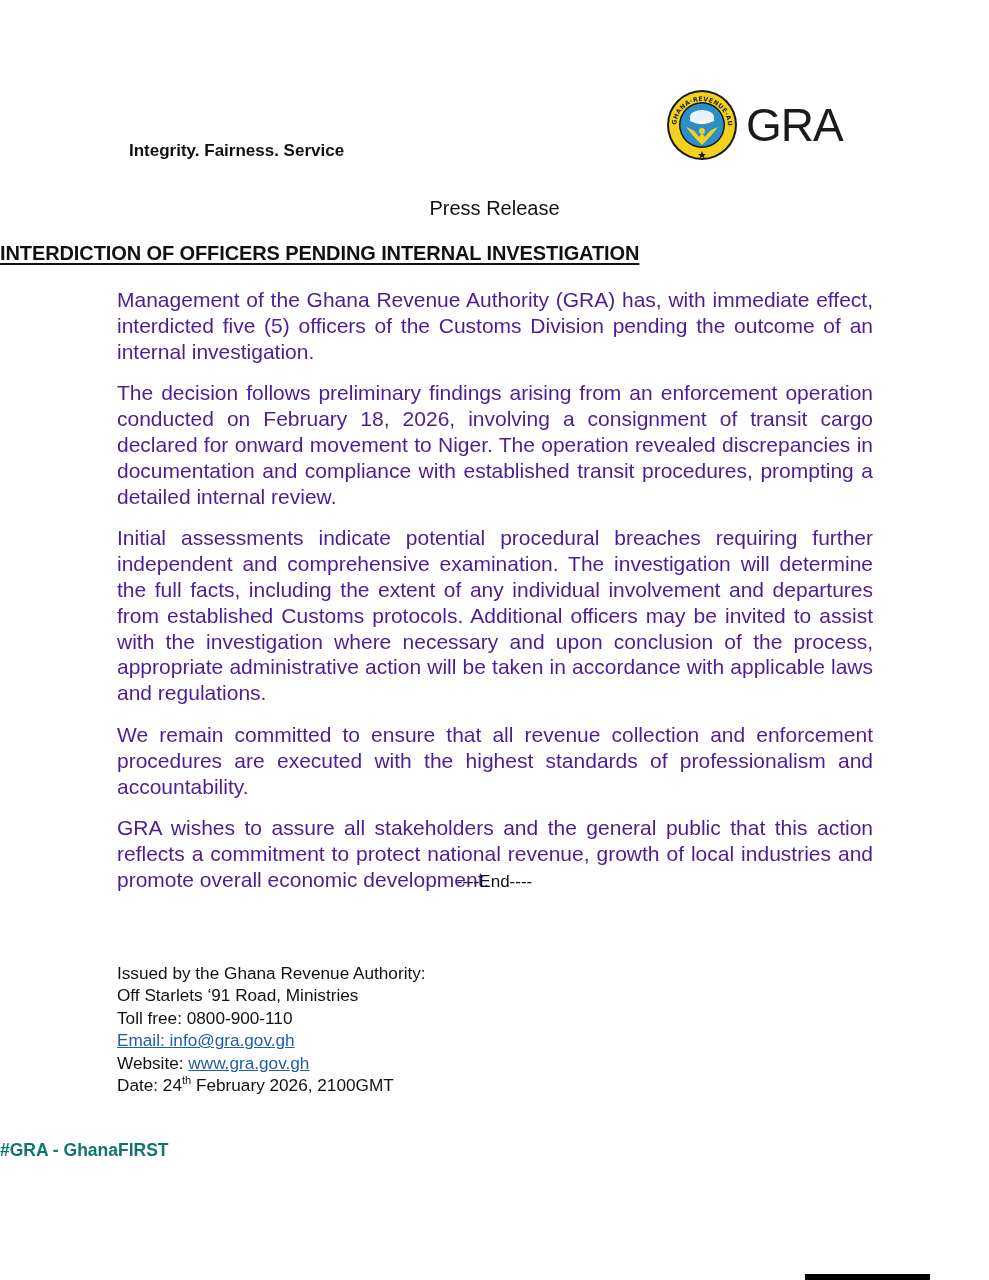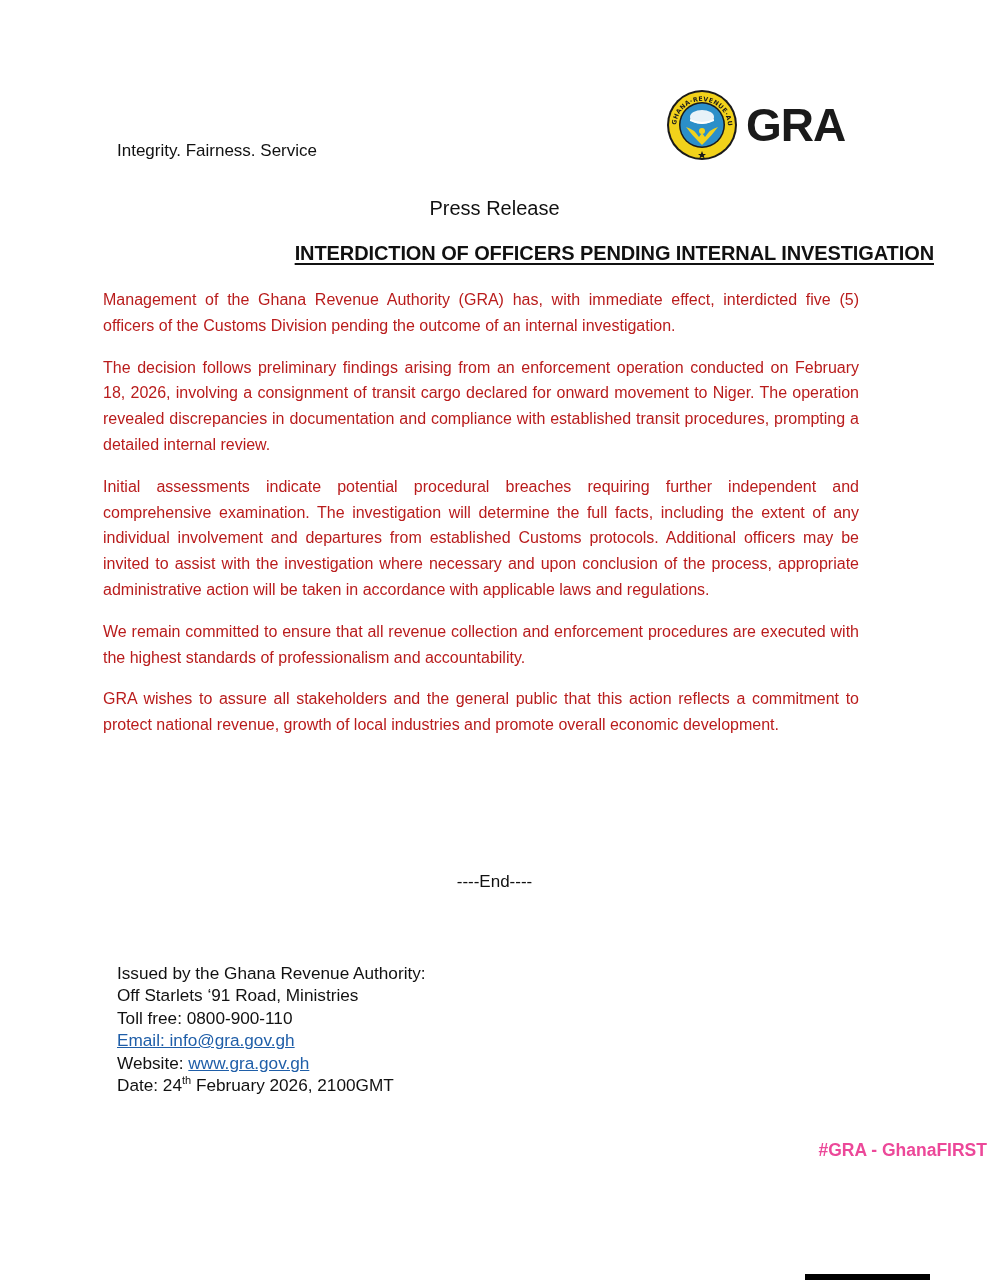--- a/index.html
+++ b/index.html
@@ -15,40 +15,40 @@
       font-family: "Liberation Sans", sans-serif;
       color: #111111;
     }
     .page {
       position: absolute;
       left: 0; top: 0;
       width: 989px; height: 1280px;
     }
     .motto {
       position: absolute;
-      left: 117px;
+      left: 129px;
       top: 141px;
       font-size: 17px;
-      font-weight: normal;
+      font-weight: bold;
       color: #111;
     }
     .logo {
       position: absolute;
       left: 666px;
       top: 89px;
       display: flex;
       align-items: center;
     }
     .logo-seal {
       width: 72px;
       height: 72px;
     }
     .logo-text {
       font-family: "Liberation Sans", sans-serif;
-      font-weight: bold;
+      font-weight: normal;
       font-size: 46px;
       letter-spacing: -1px;
       margin-left: 8px;
       color: #1a1a1a;
       line-height: 1;
     }
     .press-release {
       position: absolute;
       left: 0;
       width: 989px;
@@ -56,37 +56,37 @@
       text-align: center;
       font-size: 20px;
       font-weight: normal;
       color: #111;
     }
     .headline {
       position: absolute;
       left: 0;
       width: 934px;
       top: 242px;
-      text-align: right;
+      text-align: left;
       font-size: 20px;
       font-weight: bold;
       text-decoration: underline;
       text-underline-offset: 3px;
       color: #111;
       letter-spacing: -0.1px;
     }
     .body {
       position: absolute;
-      left: 103px;
+      left: 117px;
       width: 756px;
       top: 287px;
-      font-size: 16px;
+      font-size: 21px;
       line-height: 25.8px;
       text-align: justify;
-      color: #b91c1c;
+      color: #4c1d95;
     }
     .body p {
       margin: 0 0 16px 0;
     }
     .end {
       position: absolute;
       left: 0;
       width: 989px;
       top: 872px;
       text-align: center;
@@ -112,24 +112,24 @@
       font-size: 11px;
       vertical-align: 7px;
       line-height: 0;
       text-align: center;
     }
     .hashtag {
       position: absolute;
       left: 0;
       width: 987px;
       top: 1140px;
-      text-align: right;
+      text-align: left;
       font-size: 17.5px;
       font-weight: bold;
-      color: #ec4899;
+      color: #0f766e;
     }
     .slogan {
       position: absolute;
       left: 0;
       width: 989px;
       top: 1179px;
       text-align: center;
       font-size: 17.5px;
       font-weight: bold;
       color: #111;

